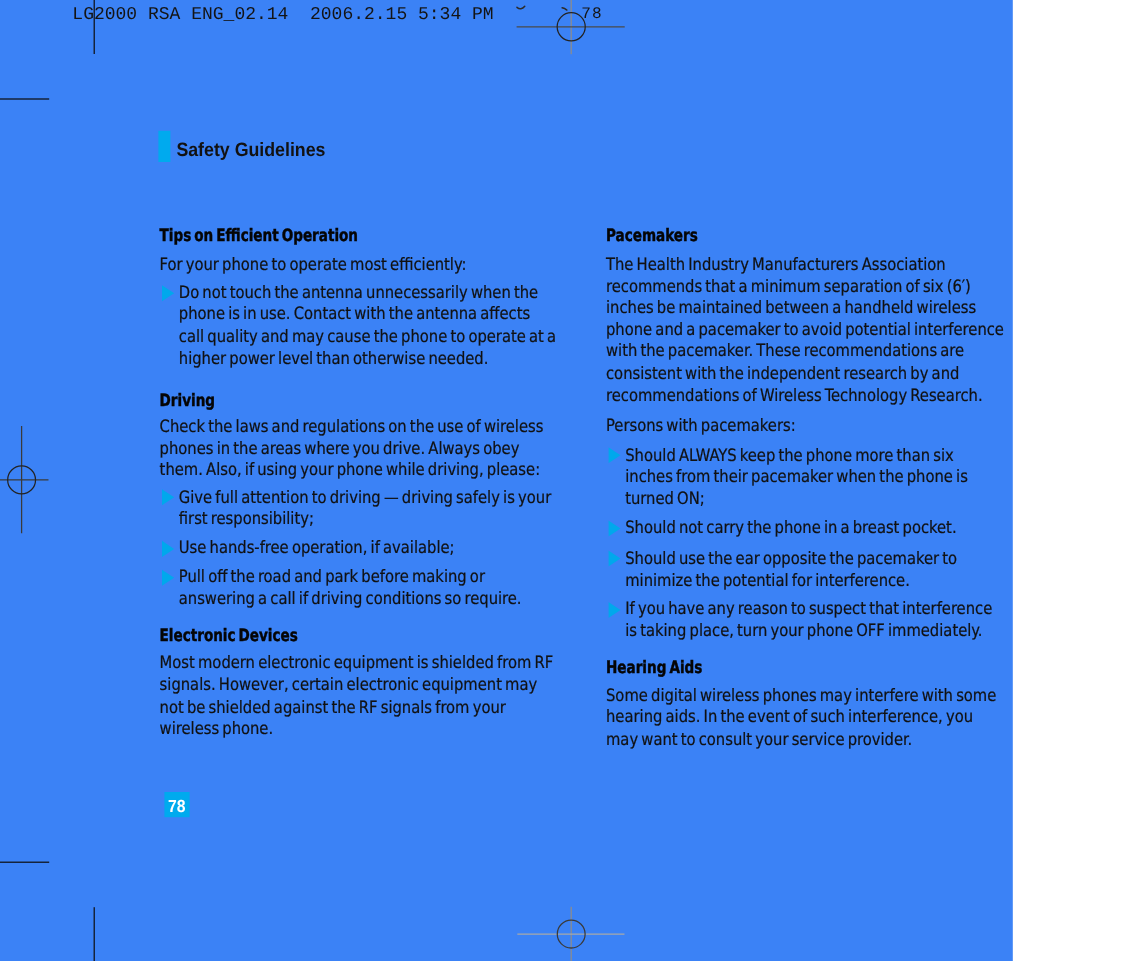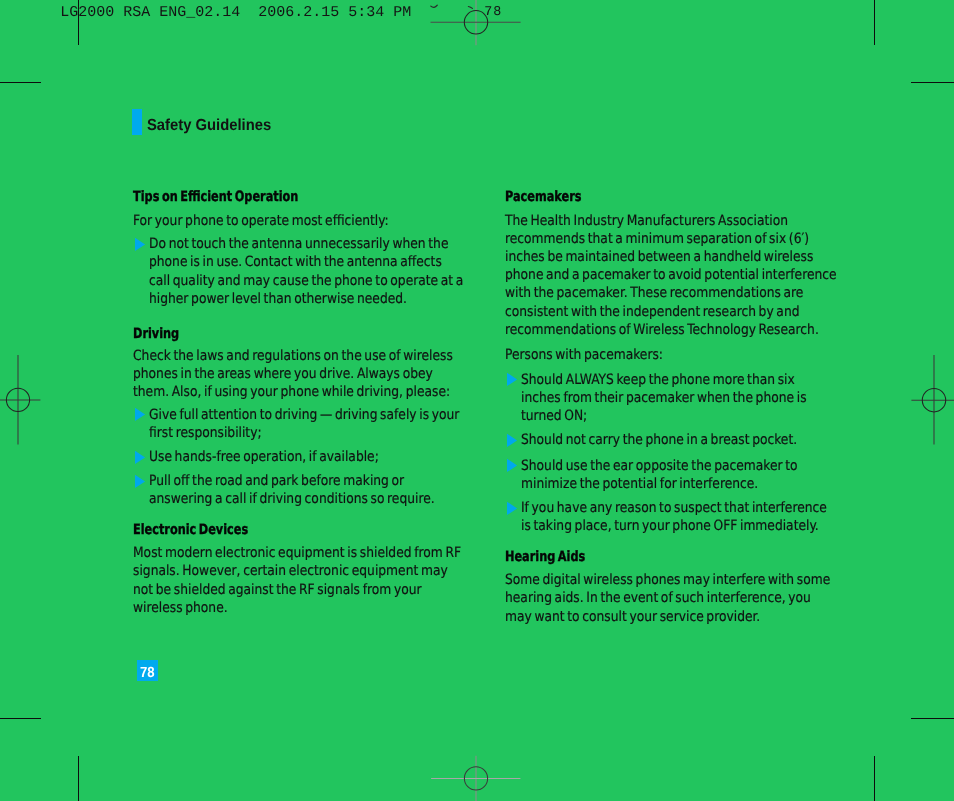--- a/index.html
+++ b/index.html
@@ -1,18 +1,18 @@
 <!DOCTYPE html>
 <html><head>
 <meta charset="utf-8">
 <style>
   html,body{margin:0;padding:0;background:#fff;}
   body{width:954px;height:801px;overflow:hidden;-webkit-font-smoothing:antialiased;text-rendering:geometricPrecision;
        font-family:"DejaVu Sans Condensed","DejaVu Sans",sans-serif;}
-  .page{position:relative;width:954px;height:801px;background:#22c55e;overflow:hidden;}
+  .page{position:relative;width:844px;height:801px;background:#3b82f6;overflow:hidden;}
 
   .cmark{position:absolute;background:#0d0d0d;}
   .cmark.h{height:1.35px;}
   .cmark.v{width:1.35px;}
   .regmark{position:absolute;}
 
   .slug{position:absolute;font-family:"Liberation Mono","DejaVu Sans Mono",monospace;
         font-size:12.5px;color:#141414;white-space:pre;
         -webkit-font-smoothing:antialiased;}
 

